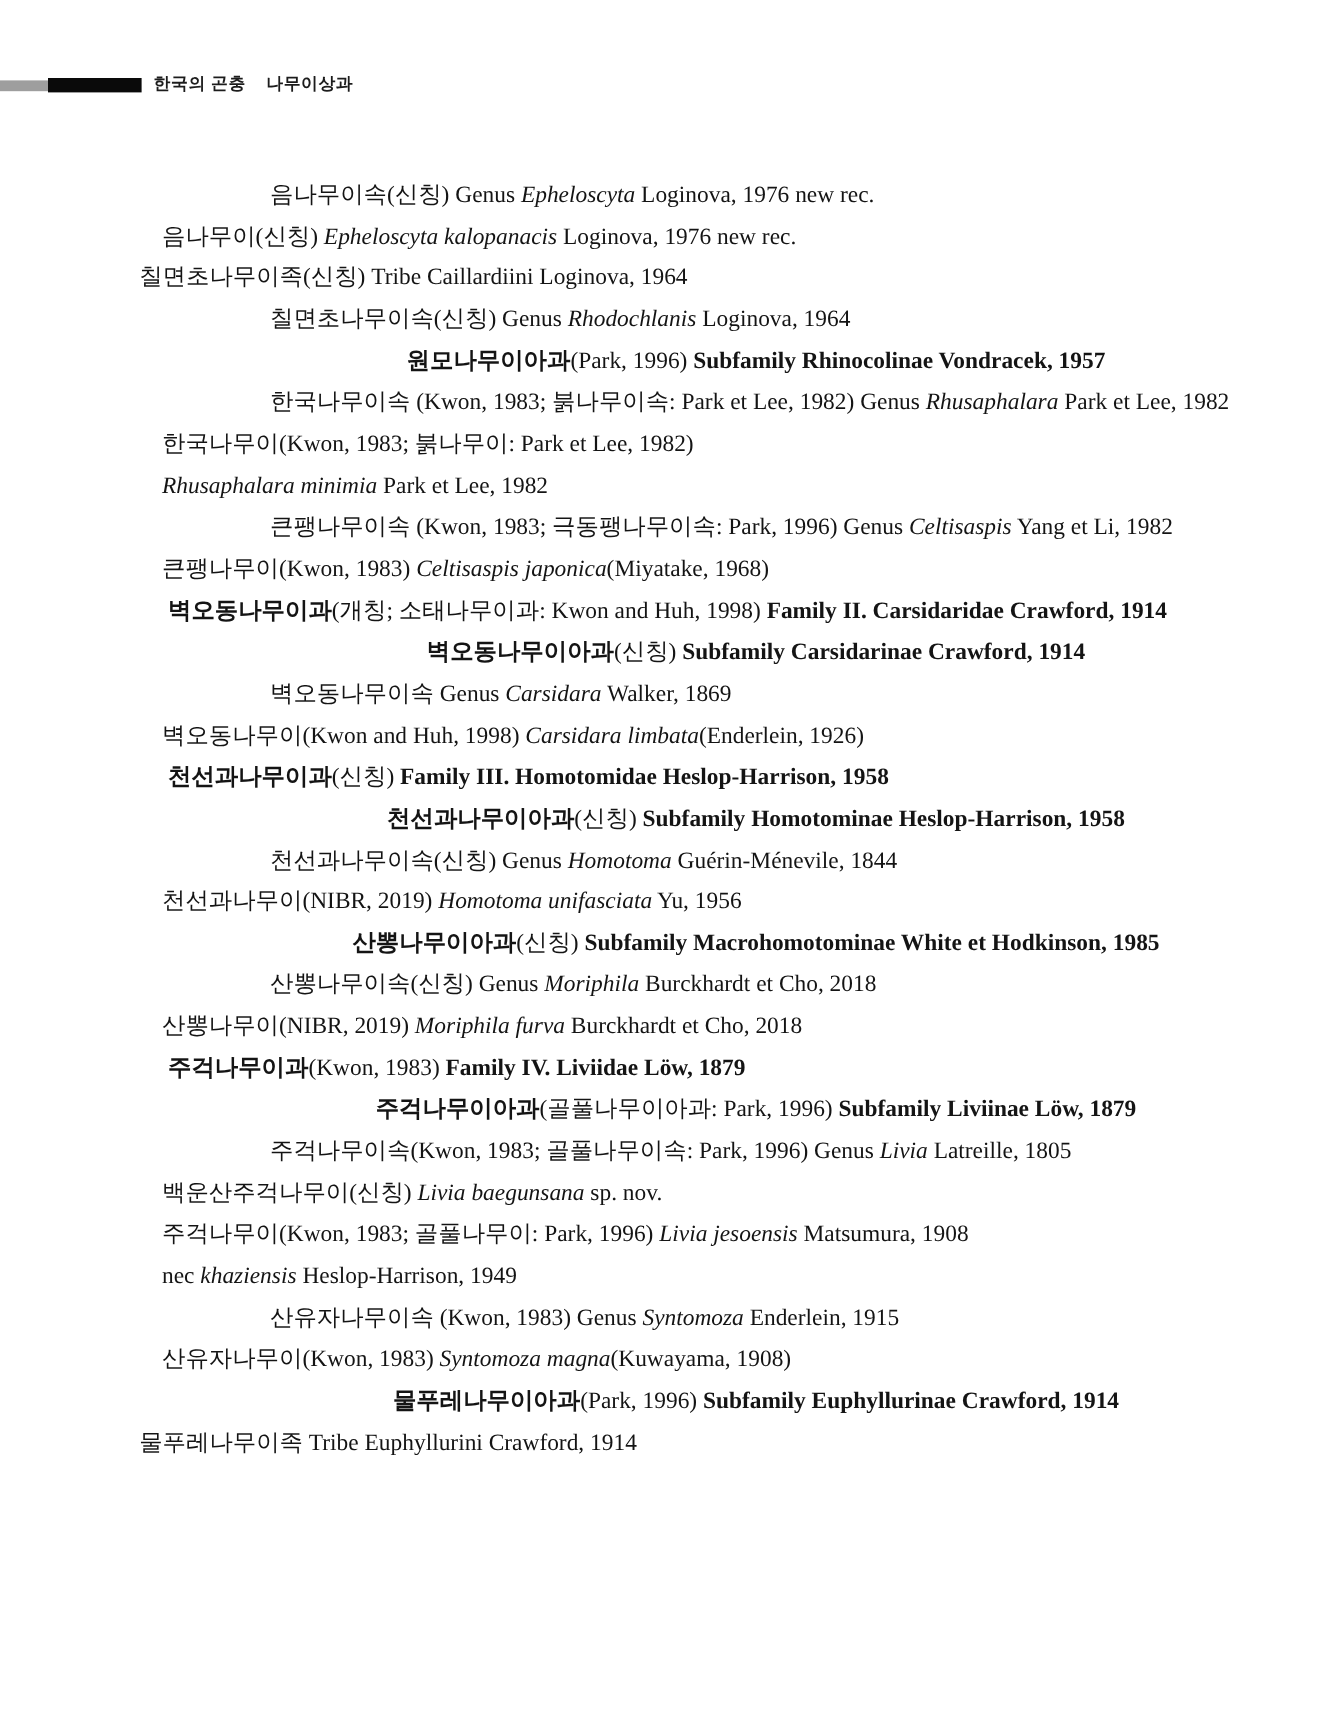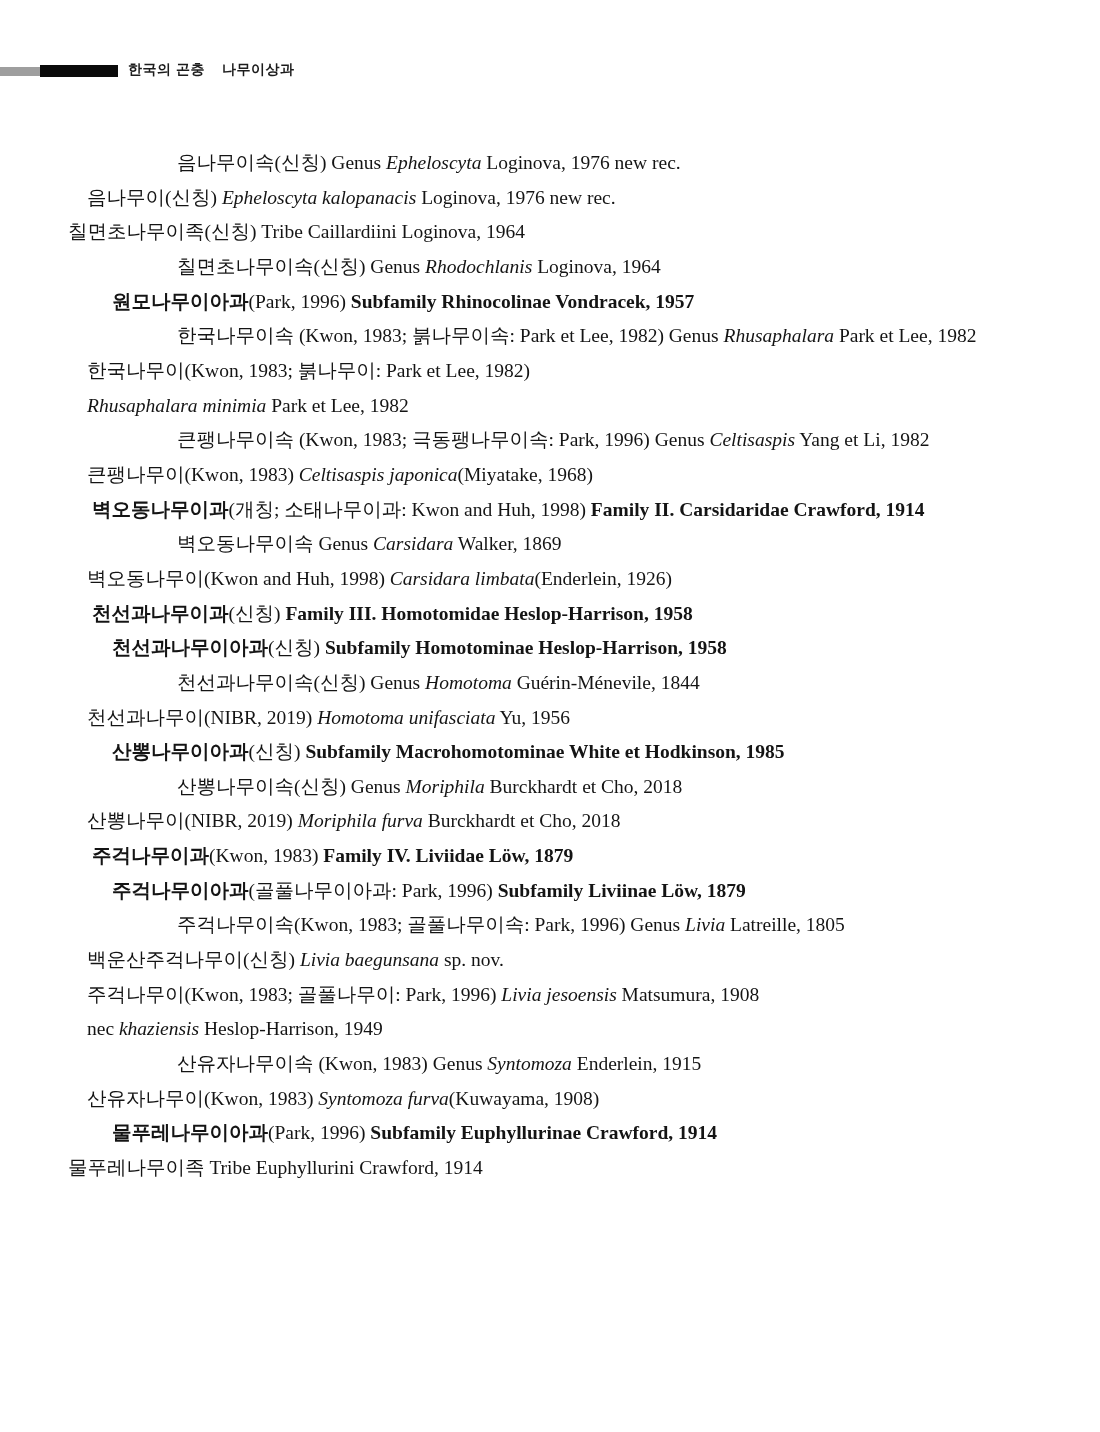--- a/index.html
+++ b/index.html
@@ -16,24 +16,24 @@
   .hdr-title{
     position:absolute;left:128px;top:61px;
     font-family:"Liberation Sans","DejaVu Sans",sans-serif;
     font-weight:700;font-size:14px;color:#1c1c1c;letter-spacing:0.5px;white-space:nowrap;
   }
   .hdr-title .gap{display:inline-block;width:17px;}
 
   
   .content{position:absolute;left:0;top:146px;width:1100px;}
   .line{
-    font-size:19.5px;line-height:34.65px;white-space:nowrap;color:#141414;
+    font-size:19.5px;line-height:34.65px;white-space:nowrap;color:#141414;margin-left:48px;
   }
   .ind-family{padding-left:92px;}
-  .ind-subfamily{padding-left:112px;}
+  .ind-subfamily{padding-left:112px;text-align:center;}
   .ind-tribe{padding-left:68px;}
   .ind-genus{padding-left:177px;}
   .ind-species{padding-left:87px;}
   .seg-r{font-weight:400;font-style:normal;}
   .seg-b{font-weight:700;font-style:normal;}
   .seg-i{font-weight:400;font-style:italic;}
 
   
   .ftr-rule{position:absolute;left:0;top:1364px;width:118px;border-top:1.5px solid #8c8c8c;}
   .ftr-num{
@@ -58,37 +58,38 @@
       <div class="line ind-species"><span class="seg-r">음나무이(신칭) </span><span class="seg-i">Epheloscyta kalopanacis</span><span class="seg-r"> Loginova, 1976 new rec.</span></div>
       <div class="line ind-tribe"><span class="seg-r">칠면초나무이족(신칭) Tribe Caillardiini Loginova, 1964</span></div>
       <div class="line ind-genus"><span class="seg-r">칠면초나무이속(신칭) Genus </span><span class="seg-i">Rhodochlanis</span><span class="seg-r"> Loginova, 1964</span></div>
       <div class="line ind-subfamily"><span class="seg-b">원모나무이아과</span><span class="seg-r">(Park, 1996) </span><span class="seg-b">Subfamily Rhinocolinae Vondracek, 1957</span></div>
       <div class="line ind-genus"><span class="seg-r">한국나무이속 (Kwon, 1983; 붉나무이속: Park et Lee, 1982) Genus </span><span class="seg-i">Rhusaphalara</span><span class="seg-r"> Park et Lee, 1982</span></div>
       <div class="line ind-species"><span class="seg-r">한국나무이(Kwon, 1983; 붉나무이: Park et Lee, 1982)</span></div>
       <div class="line ind-species"><span class="seg-i">Rhusaphalara minimia</span><span class="seg-r"> Park et Lee, 1982</span></div>
       <div class="line ind-genus"><span class="seg-r">큰팽나무이속 (Kwon, 1983; 극동팽나무이속: Park, 1996) Genus </span><span class="seg-i">Celtisaspis</span><span class="seg-r"> Yang et Li, 1982</span></div>
       <div class="line ind-species"><span class="seg-r">큰팽나무이(Kwon, 1983) </span><span class="seg-i">Celtisaspis japonica</span><span class="seg-r">(Miyatake, 1968)</span></div>
       <div class="line ind-family"><span class="seg-b">벽오동나무이과</span><span class="seg-r">(개칭; 소태나무이과: Kwon and Huh, 1998) </span><span class="seg-b">Family II. Carsidaridae Crawford, 1914</span></div>
+      <div class="line ind-subfamily"><span class="seg-b">벽오동나무이아과</span><span class="seg-r">(신칭) </span><span class="seg-b">Subfamily Carsidarinae Crawford, 1914</span></div>
       <div class="line ind-genus"><span class="seg-r">벽오동나무이속 Genus </span><span class="seg-i">Carsidara</span><span class="seg-r"> Walker, 1869</span></div>
       <div class="line ind-species"><span class="seg-r">벽오동나무이(Kwon and Huh, 1998) </span><span class="seg-i">Carsidara limbata</span><span class="seg-r">(Enderlein, 1926)</span></div>
       <div class="line ind-family"><span class="seg-b">천선과나무이과</span><span class="seg-r">(신칭) </span><span class="seg-b">Family III. Homotomidae Heslop-Harrison, 1958</span></div>
       <div class="line ind-subfamily"><span class="seg-b">천선과나무이아과</span><span class="seg-r">(신칭) </span><span class="seg-b">Subfamily Homotominae Heslop-Harrison, 1958</span></div>
       <div class="line ind-genus"><span class="seg-r">천선과나무이속(신칭) Genus </span><span class="seg-i">Homotoma</span><span class="seg-r"> Guérin-Ménevile, 1844</span></div>
       <div class="line ind-species"><span class="seg-r">천선과나무이(NIBR, 2019) </span><span class="seg-i">Homotoma unifasciata</span><span class="seg-r"> Yu, 1956</span></div>
       <div class="line ind-subfamily"><span class="seg-b">산뽕나무이아과</span><span class="seg-r">(신칭) </span><span class="seg-b">Subfamily Macrohomotominae White et Hodkinson, 1985</span></div>
       <div class="line ind-genus"><span class="seg-r">산뽕나무이속(신칭) Genus </span><span class="seg-i">Moriphila</span><span class="seg-r"> Burckhardt et Cho, 2018</span></div>
       <div class="line ind-species"><span class="seg-r">산뽕나무이(NIBR, 2019) </span><span class="seg-i">Moriphila furva</span><span class="seg-r"> Burckhardt et Cho, 2018</span></div>
       <div class="line ind-family"><span class="seg-b">주걱나무이과</span><span class="seg-r">(Kwon, 1983) </span><span class="seg-b">Family IV. Liviidae Löw, 1879</span></div>
       <div class="line ind-subfamily"><span class="seg-b">주걱나무이아과</span><span class="seg-r">(골풀나무이아과: Park, 1996) </span><span class="seg-b">Subfamily Liviinae Löw, 1879</span></div>
       <div class="line ind-genus"><span class="seg-r">주걱나무이속(Kwon, 1983; 골풀나무이속: Park, 1996) Genus </span><span class="seg-i">Livia</span><span class="seg-r"> Latreille, 1805</span></div>
       <div class="line ind-species"><span class="seg-r">백운산주걱나무이(신칭) </span><span class="seg-i">Livia baegunsana</span><span class="seg-r"> sp. nov.</span></div>
       <div class="line ind-species"><span class="seg-r">주걱나무이(Kwon, 1983; 골풀나무이: Park, 1996) </span><span class="seg-i">Livia jesoensis</span><span class="seg-r"> Matsumura, 1908</span></div>
       <div class="line ind-species"><span class="seg-r">nec </span><span class="seg-i">khaziensis</span><span class="seg-r"> Heslop-Harrison, 1949</span></div>
       <div class="line ind-genus"><span class="seg-r">산유자나무이속 (Kwon, 1983) Genus </span><span class="seg-i">Syntomoza</span><span class="seg-r"> Enderlein, 1915</span></div>
-      <div class="line ind-species"><span class="seg-r">산유자나무이(Kwon, 1983) </span><span class="seg-i">Syntomoza furva</span><span class="seg-r">(Kuwayama, 1908)</span></div>
+      <div class="line ind-species"><span class="seg-r">산유자나무이(Kwon, 1983) </span><span class="seg-i">Syntomoza magna</span><span class="seg-r">(Kuwayama, 1908)</span></div>
       <div class="line ind-subfamily"><span class="seg-b">물푸레나무이아과</span><span class="seg-r">(Park, 1996) </span><span class="seg-b">Subfamily Euphyllurinae Crawford, 1914</span></div>
       <div class="line ind-tribe"><span class="seg-r">물푸레나무이족 Tribe Euphyllurini Crawford, 1914</span></div>
     </div>
 
   <div class="ftr-rule"></div>
   <div class="ftr-num">6</div>
 
 </div>
 
 </body></html>

